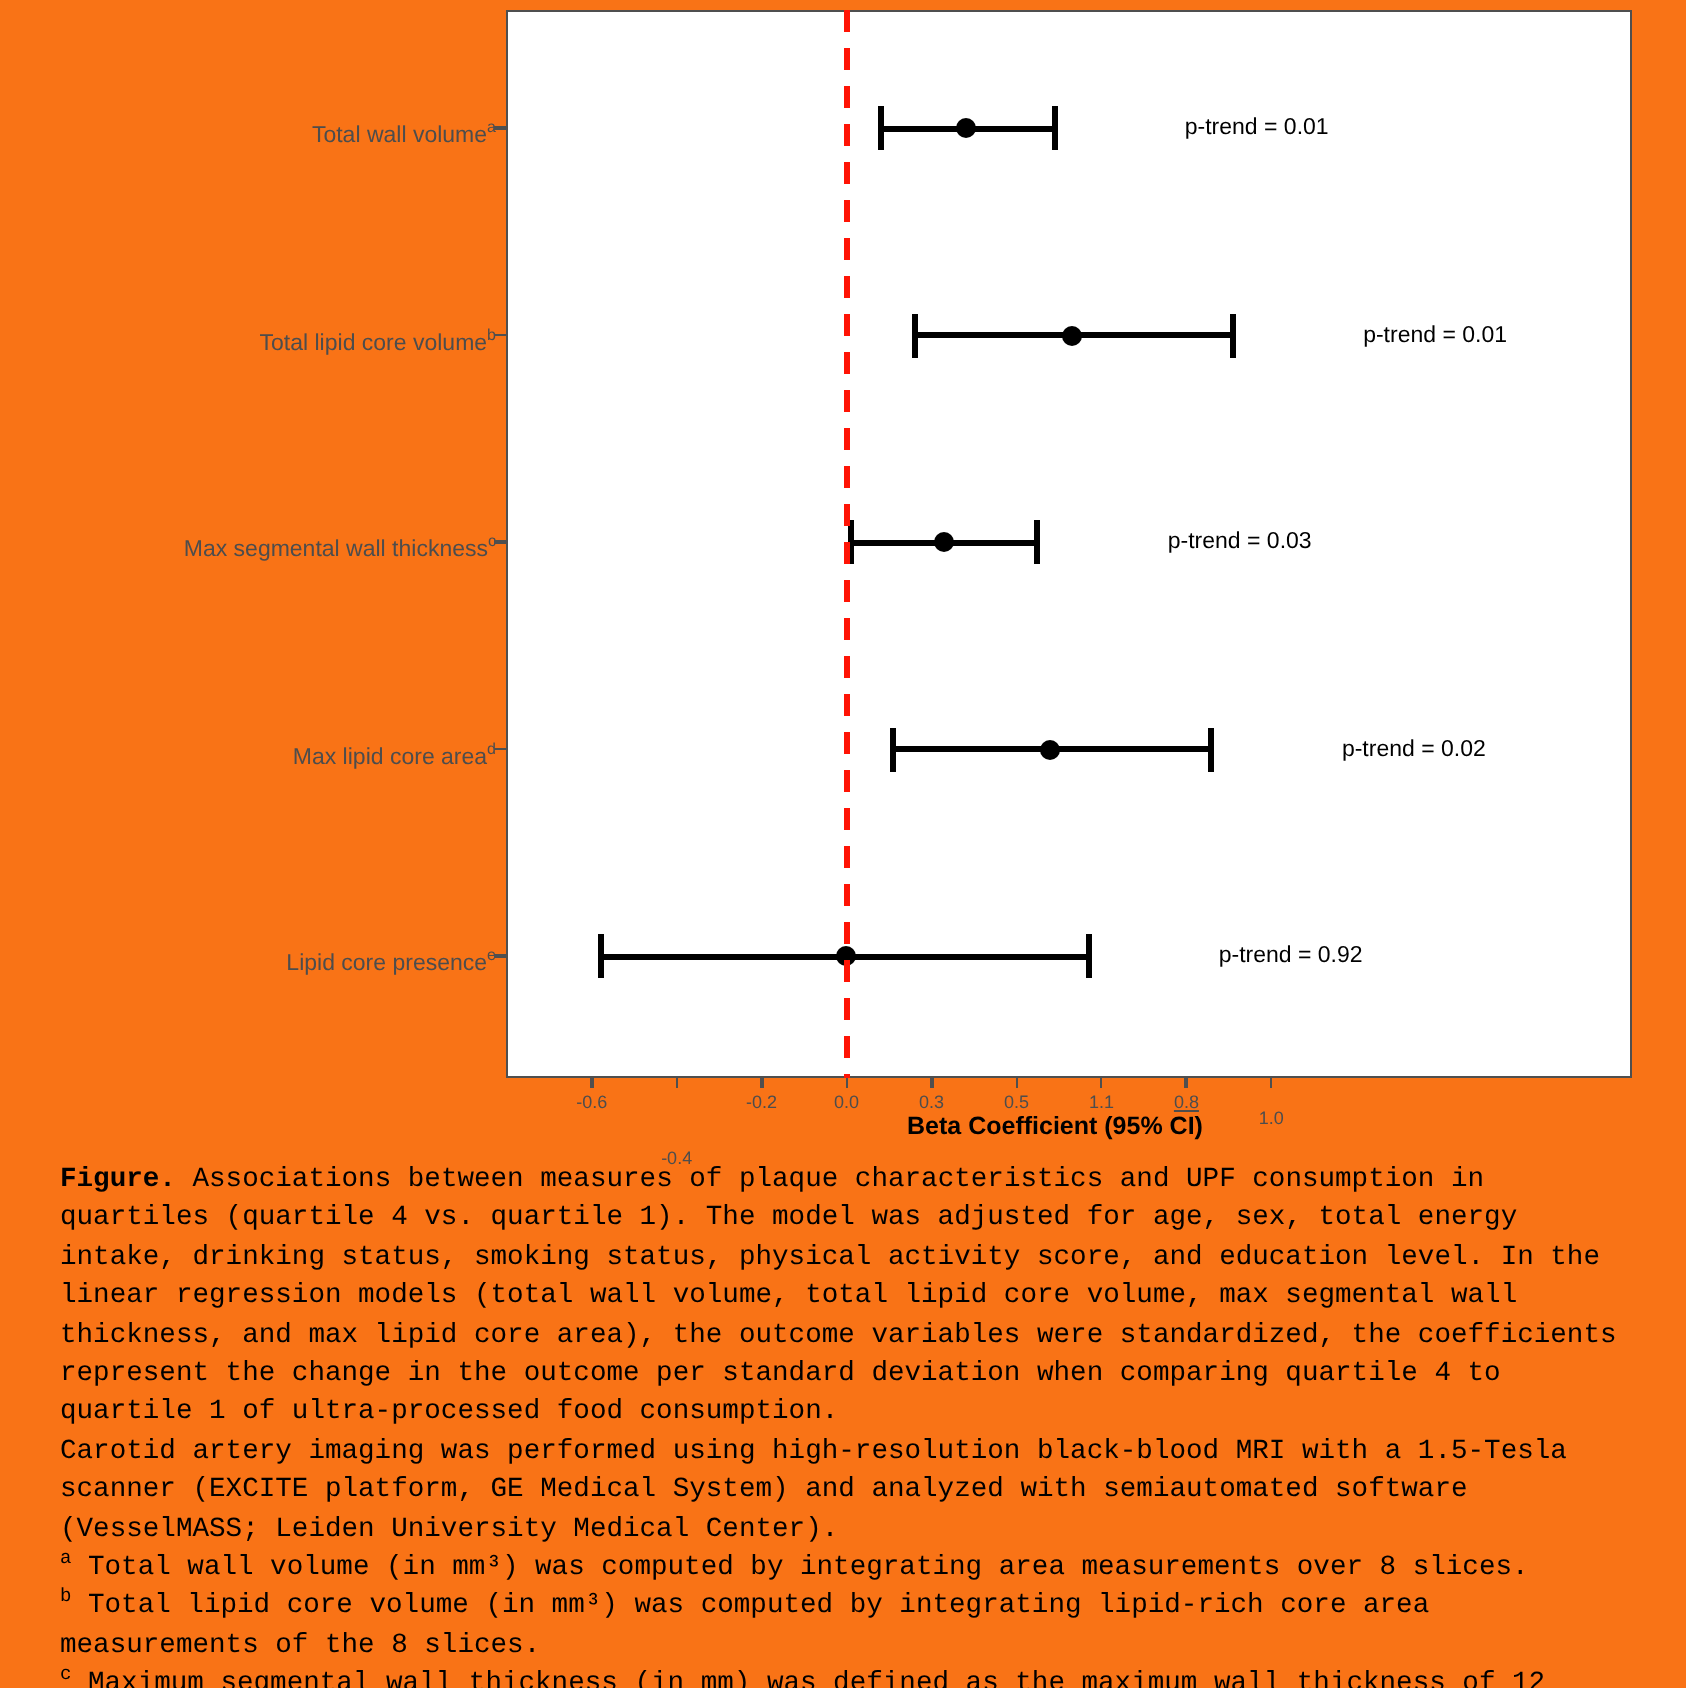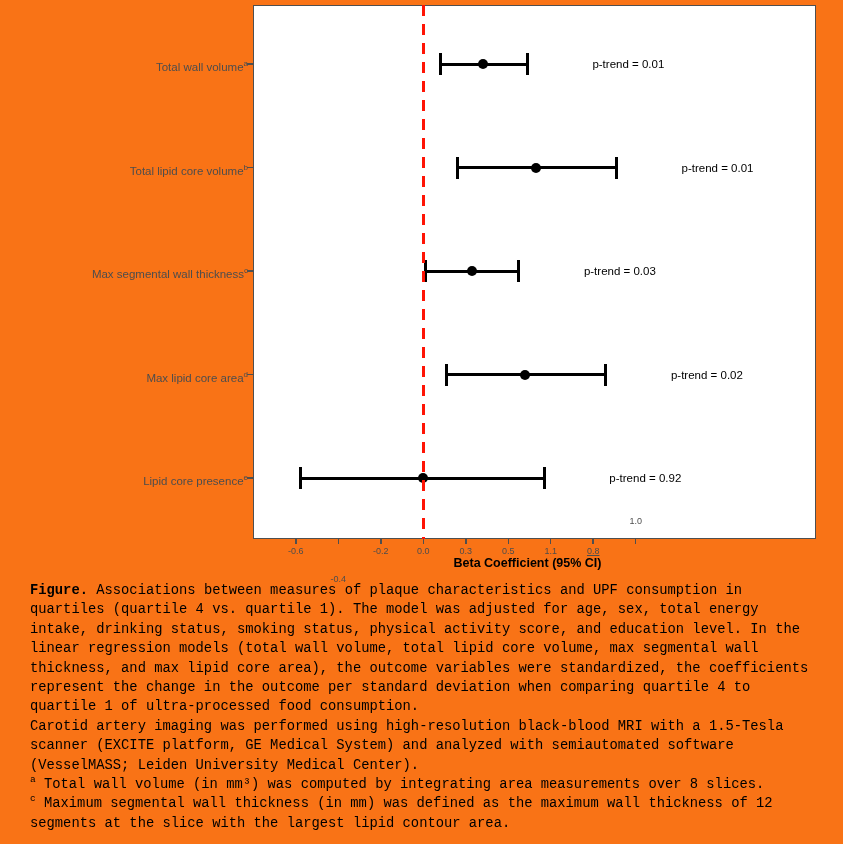--- a/index.html
+++ b/index.html
@@ -80,26 +80,27 @@
         <div class="x-tick-label" style="left:401.3px;top:546px;">0.0</div>
         <div class="x-tick" style="left:465.03000000000003px;top:539px;"></div>
         <div class="x-tick-label" style="left:443.78000000000003px;top:546px;">0.3</div>
         <div class="x-tick" style="left:507.51px;top:539px;"></div>
         <div class="x-tick-label" style="left:486.26px;top:546px;">0.5</div>
         <div class="x-tick" style="left:549.99px;top:539px;"></div>
         <div class="x-tick-label" style="left:528.74px;top:546px;">1.1</div>
         <div class="x-tick" style="left:592.47px;top:539px;"></div>
         <div class="x-tick-label" style="left:571.22px;top:546px;text-decoration:underline;">0.8</div>
         <div class="x-tick" style="left:634.95px;top:539px;"></div>
-        <div class="x-tick-label" style="left:613.7px;top:516px;">1.0</div>
+        <div class="x-tick-label" style="left:613.7px;top:554px;">1.0</div>
       </div>
     <div class="x-title">Beta Coefficient (95% CI)</div>
   </div>
 
   <div class="caption">
     <p><b>Figure.</b><span> Associations between measures of plaque characteristics and UPF consumption in quartiles (quartile 4 vs. quartile 1). The model was adjusted for age, sex, total energy intake, drinking status, smoking status, physical activity score, and education level. In the linear regression models (total wall volume, total lipid core volume, max segmental wall thickness, and max lipid core area), the outcome variables were standardized, the coefficients represent the change in the outcome per standard deviation when comparing quartile 4 to quartile 1 of ultra-processed food consumption.</span></p>
     <p>Carotid artery imaging was performed using high-resolution black-blood MRI with a 1.5-Tesla scanner (EXCITE platform, GE Medical System) and analyzed with semiautomated software (VesselMASS; Leiden University Medical Center).</p>
     <div id="footnotes">
         <p><sup>a</sup> Total wall volume (in mm³) was computed by integrating area measurements over 8 slices.</p>
+        <p><sup>b</sup> Total lipid core volume (in mm³) was computed by integrating lipid-rich core area measurements of the 8 slices.</p>
         <p><sup>c</sup> Maximum segmental wall thickness (in mm) was defined as the maximum wall thickness of 12 segments at the slice with the largest lipid contour area.</p>
       </div>
   </div>
 </div>
 
 </body></html>

